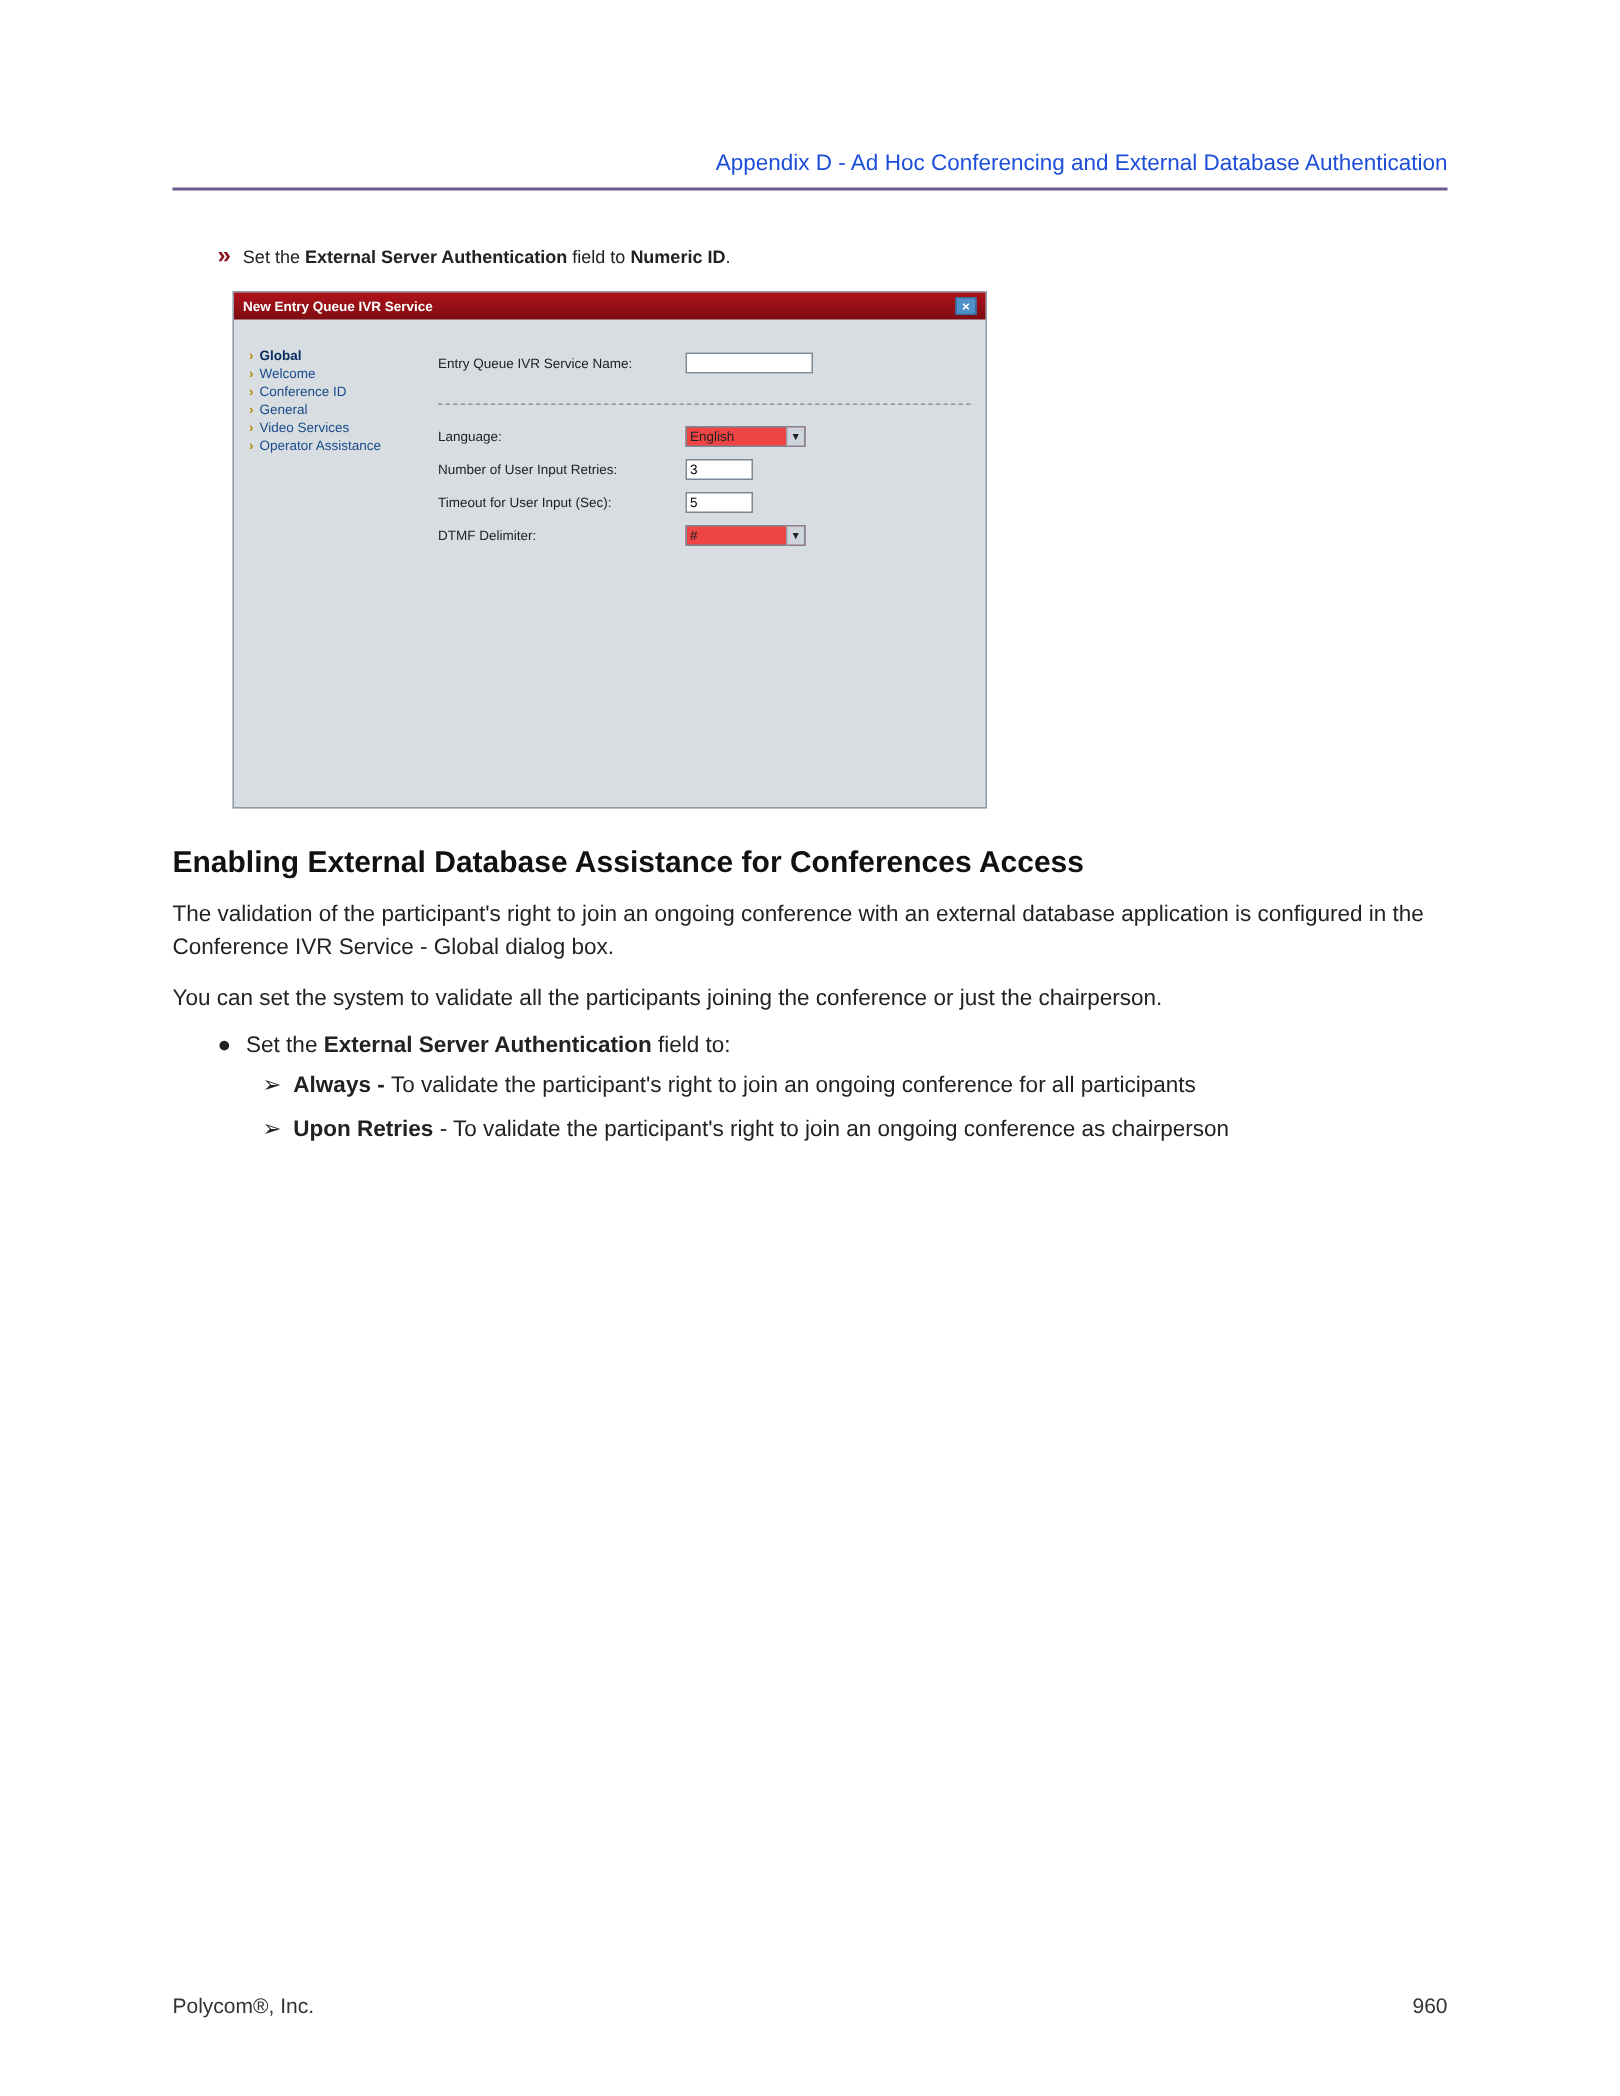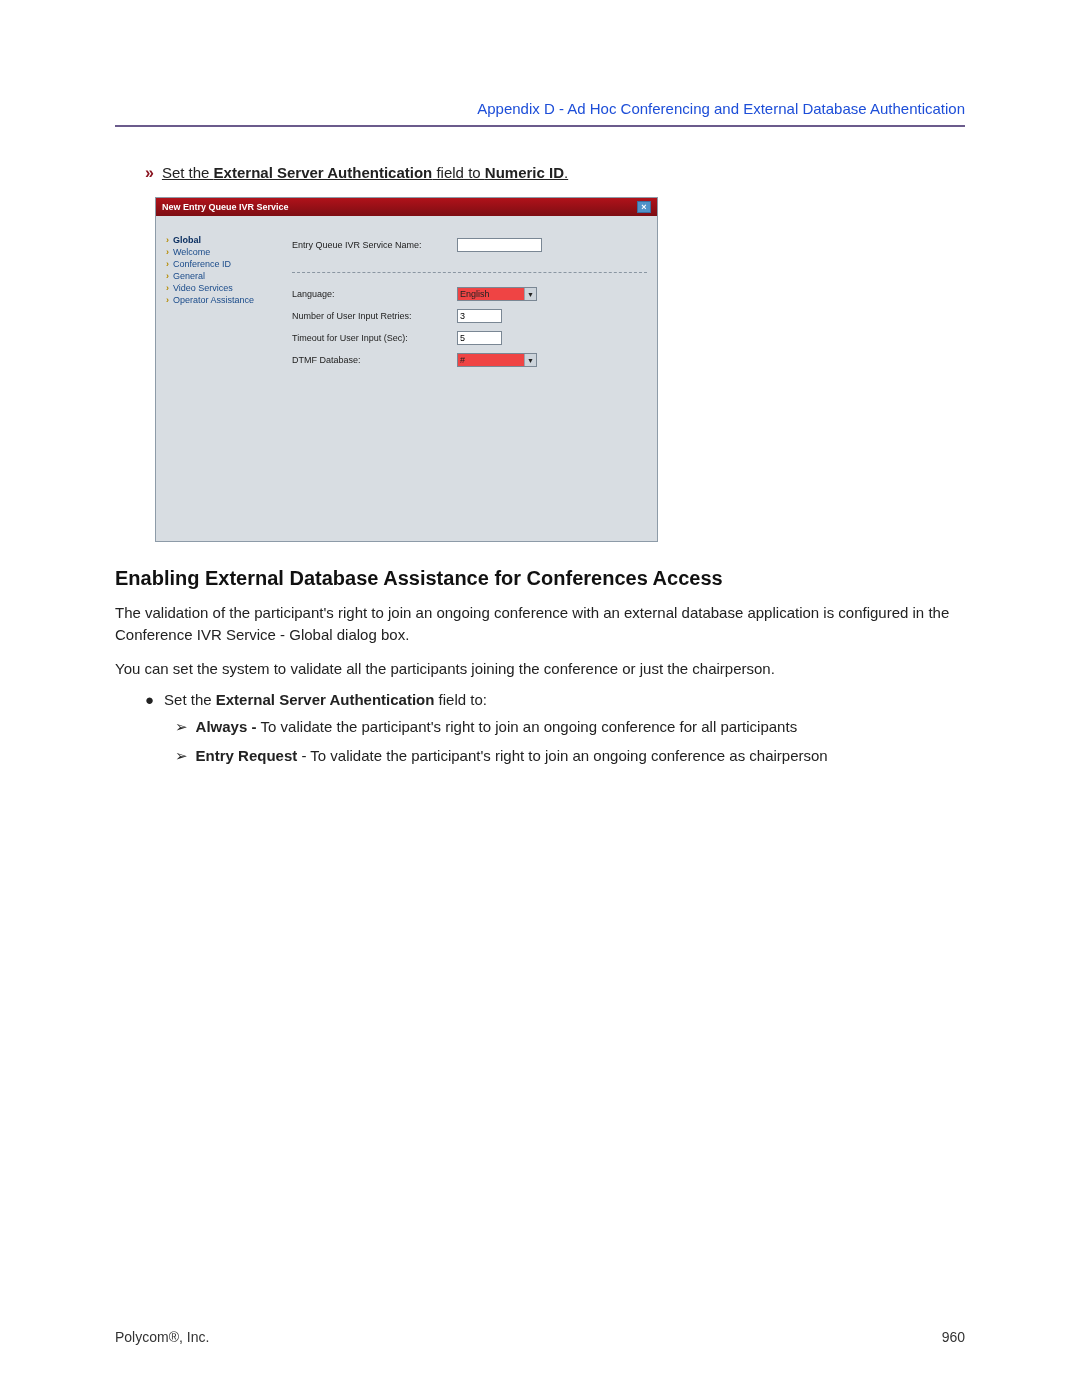--- a/index.html
+++ b/index.html
@@ -28,21 +28,21 @@
     display: flex;
     align-items: baseline;
     margin-left: 30px;
     margin-bottom: 14px;
   }
   .raquo {
     color: #8a1420;
     font-weight: bold;
     margin-right: 8px;
   }
-  .bullet-text { font-size: 15px; line-height: 1.4; text-decoration: underline; }
+  .bullet-text { font-size: 12px; line-height: 1.4; }
   .bold { font-weight: bold; }
   .screenshot-wrap {
     margin: 10px 0 25px 40px;
   }
   .dlg {
     width: 503px;
     background: #d8dde2;
     border: 1px solid #8d9ba8;
     font-size: 9px;
     color: #222;
@@ -255,21 +255,21 @@
             </div>
             <div class="form-row">
               <span class="form-label">Number of User Input Retries:</span>
               <input class="text-input small" value="3" style="">
             </div>
             <div class="form-row">
               <span class="form-label">Timeout for User Input (Sec):</span>
               <input class="text-input small" value="5" style="">
             </div>
             <div class="form-row">
-              <span class="form-label">DTMF Database:</span>
+              <span class="form-label">DTMF Delimiter:</span>
               <div class="select">
                 <span>#</span>
                 <span class="caret">▼</span>
               </div>
             </div>
           </div>
         </div>
       </div>
     </div>
 
@@ -286,21 +286,21 @@
 
     <div class="arrow-bullet">
       <span class="arr">➢</span>
       <span>
         <span class="bold">Always - </span><span>To validate the participant's right to join an ongoing conference for all participants</span>
       </span>
     </div>
     <div class="arrow-bullet">
       <span class="arr">➢</span>
       <span>
-        <span class="bold">Entry Request</span><span> - To validate the participant's right to join an ongoing conference as chairperson</span>
+        <span class="bold">Upon Retries</span><span> - To validate the participant's right to join an ongoing conference as chairperson</span>
       </span>
     </div>
   </div>
 </div>
 
 <div class="footer">
   <span>Polycom®, Inc.</span>
   <span>960</span>
 </div>
 

